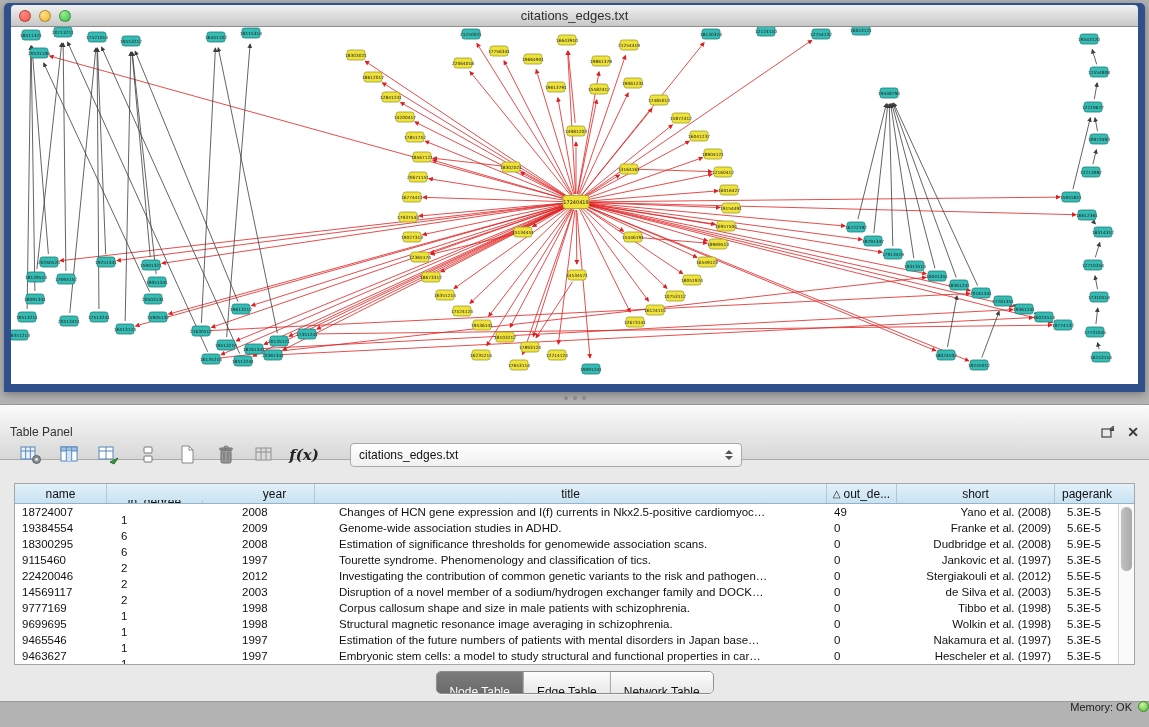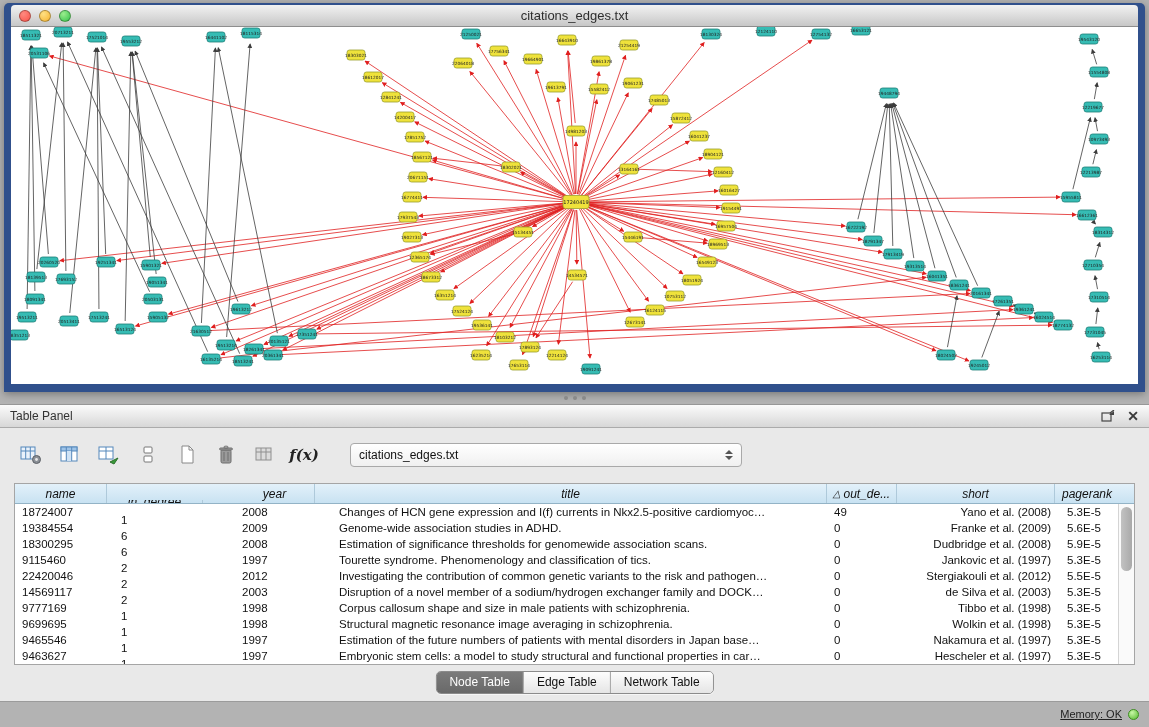--- a/index.html
+++ b/index.html
@@ -36,21 +36,21 @@
   .divider{position:absolute;top:392px;left:0;width:100%;height:12px;}
   .grip{display:block;width:4px;height:4px;border-radius:50%;background:#8a8a8a;
         margin:4px auto 0 auto;box-shadow:9px 0 0 #8a8a8a,-9px 0 0 #8a8a8a;}
 
   
   .table-panel{
     position:absolute;left:0;top:404px;width:1149px;height:296px;
     background:#e9e9e9;border-top:1px solid #979797;border-bottom:1px solid #9b9b9b;
   }
   .panel-titlebar{
-    height:22px;display:flex;align-items:center;padding:0 10px;
+    height:22px;display:flex;align-items:center;padding:16px 10px;
     background:linear-gradient(#fbfbfb,#d7d7d7);border-bottom:1px solid #ababab;
     font-size:12px;color:#333;
   }
   .panel-actions{margin-left:auto;display:flex;align-items:center;gap:12px;}
   .close-x{font-size:14px;font-weight:bold;color:#3a3a3a;cursor:default;line-height:1;}
   .float-ic{display:inline-block;}
 
   .toolbar{
     position:absolute;left:16px;top:36px;display:flex;align-items:center;gap:9px;height:28px;
   }
@@ -66,21 +66,21 @@
   .combo .arrows{margin-left:auto;display:flex;flex-direction:column;gap:2px;align-items:center;}
   .combo .arrows i{display:block;width:0;height:0;border-left:4px solid transparent;border-right:4px solid transparent;}
   .combo .arrows .up{border-bottom:4px solid #555;}
   .combo .arrows .dn{border-top:4px solid #555;}
 
   .table-wrap{
     position:absolute;left:14px;right:14px;top:78px;bottom:36px;
     background:#fff;border:1px solid #a5a5a5;overflow:hidden;
   }
   .thead{display:flex;height:20px;background:linear-gradient(#e3f1fa,#c8e2f2);
-         border-bottom:1px solid #93b3c6;padding-right:15px;box-sizing:border-box;font-style:italic;}
+         border-bottom:1px solid #93b3c6;padding-right:15px;box-sizing:border-box;}
   .th{display:flex;align-items:center;justify-content:center;font-size:12px;color:#111;
       border-right:1px solid #aec9da;box-sizing:border-box;overflow:hidden;white-space:nowrap;}
   .th:last-child{border-right:none;}
   .th .tri{font-size:10px;margin-right:3px;color:#222;}
   .tbody{position:absolute;left:0;right:15px;top:20px;bottom:0;overflow:hidden;}
   .tr{display:flex;height:16px;align-items:center;}
   .td{box-sizing:border-box;overflow:hidden;white-space:nowrap;text-overflow:ellipsis;
       font-size:11.5px;color:#111;padding:0 4px 0 7px;}
   .thead .th:nth-child(1),.tr .td:nth-child(1){width:92px;}
   .thead .th:nth-child(2),.tr .td:nth-child(2){width:96px;margin-top:16px;}
@@ -94,30 +94,30 @@
   .tr .td:nth-child(7){padding-left:12px;}
   .vscroll{position:absolute;right:0;top:20px;bottom:0;width:15px;background:#fafafa;border-left:1px solid #d4d4d4;}
   .vscroll .thumb{width:11px;height:64px;margin:3px auto 0 auto;border-radius:6px;
                   background:linear-gradient(90deg,#c2c2c2,#a9a9a9);}
 
   .tabs{
     position:absolute;left:50%;transform:translateX(-50%);bottom:7px;
     display:flex;border:1px solid #8b8b8b;border-radius:5px;overflow:hidden;height:21px;
     box-shadow:0 1px 0 rgba(255,255,255,.6);
   }
-  .tab{border:none;margin:0;padding:2px 13px;font-size:12px;line-height:17px;
+  .tab{border:none;margin:0;padding:12px 13px;font-size:12px;line-height:17px;
        background:linear-gradient(#fdfdfd,#e5e5e5);color:#111;border-left:1px solid #a5a5a5;}
   .tab:first-child{border-left:none;}
   .tab.active{background:linear-gradient(#7b7b7b,#696969);color:#fff;}
 
   
   .status-bar{
     position:absolute;bottom:0;left:0;width:100%;height:26px;
-    display:flex;align-items:center;justify-content:flex-end;gap:6px;
-    padding-right:10px;box-sizing:border-box;font-size:11px;color:#222;text-decoration:underline;
+    display:flex;align-items:flex-start;justify-content:flex-end;gap:6px;
+    box-sizing:border-box;font-size:11px;color:#222;
   }
   .mem-dot{width:11px;height:11px;border-radius:50%;
     background:radial-gradient(circle at 35% 30%,#c8f7a6,#55b92e);
     border:1px solid #3c8e1f;box-sizing:border-box;}
 </style>
 </head>
 <body>
 
 <div class="net-window">
   <div class="titlebar">

